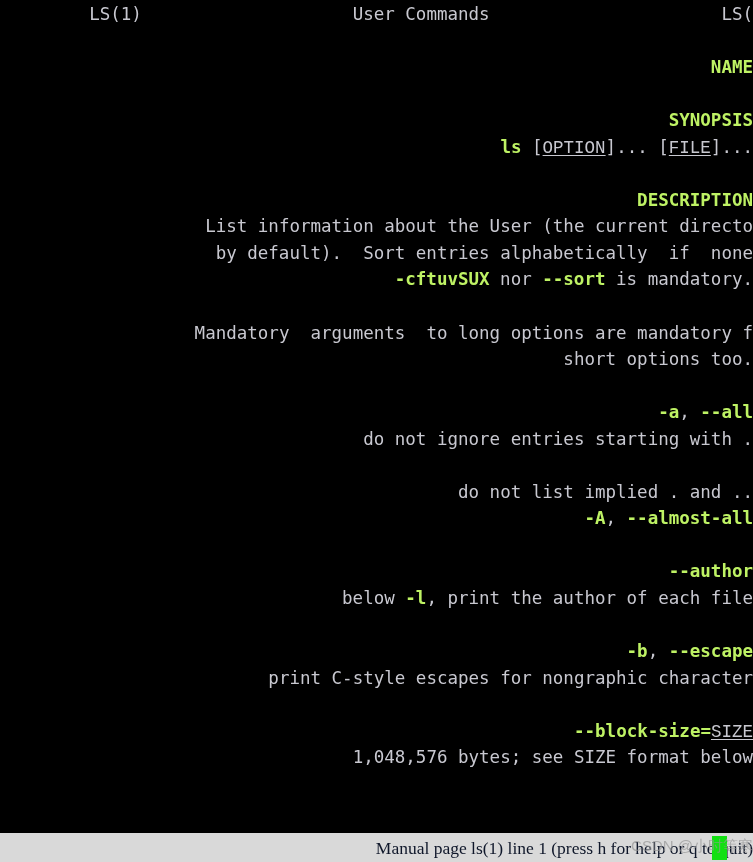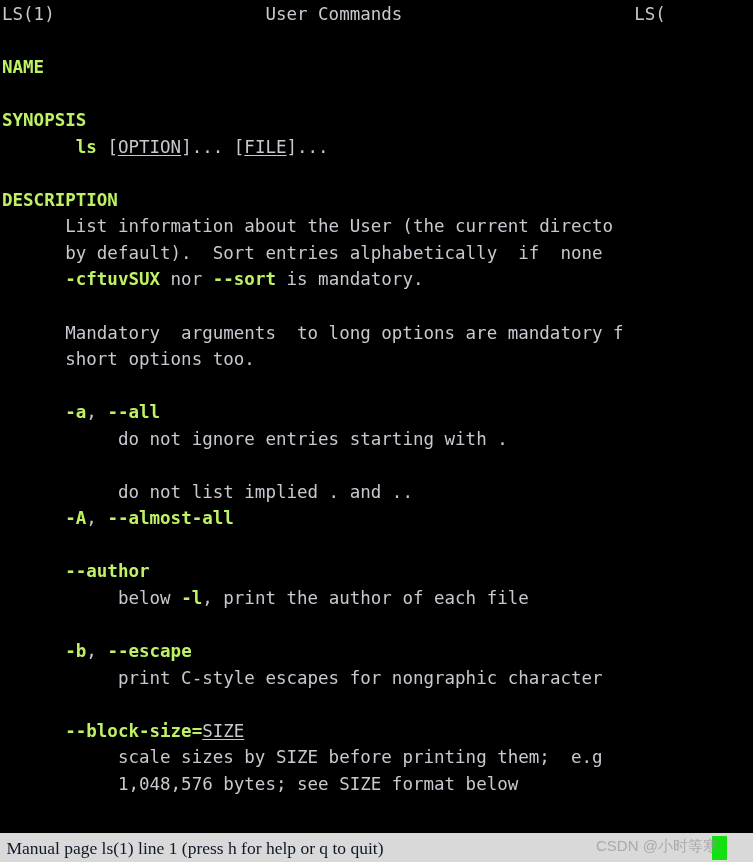--- a/index.html
+++ b/index.html
@@ -10,20 +10,21 @@
   #terminal {
     position: relative;
     width: 753px;
     height: 862px;
     background: #000000;
     overflow: hidden;
     font-family: "DejaVu Sans Mono", "Liberation Mono", monospace;
     font-size: 17.5px;
     line-height: 26.55px;
     letter-spacing: 0px;
+    text-align: right;
   }
   #pager-content {
     position: absolute;
     left: 0;
     top: 0;
     width: 753px;
     height: 833px;
     overflow: hidden;
     padding-top: 1px;
     box-sizing: border-box;
@@ -40,20 +41,21 @@
     height: 26.55px;
   }
   b, .bold {
     font-weight: bold;
     color: #bef264;
   }
   u, .ul {
     text-decoration: underline;
     text-underline-offset: 2px;
     color: #c8c8d0;
+    font-family: Liberation Mono, monospace;
   }
   
   #status-bar {
     position: absolute;
     left: 0;
     top: 833px;
     width: 753px;
     height: 29px;
     background: #d9d9d9;
     color: #0f172a;
@@ -135,21 +137,20 @@
     <div class="line"><span>           </span><span>below </span><b>-l</b><span>, print the author of each file</span></div>
 
     <div class="line blank"></div>
 
     <div class="line"><span>      </span><b>-b</b><span>, </span><b>--escape</b></div>
     <div class="line"><span>           </span><span>print C-style escapes for nongraphic character</span></div>
 
     <div class="line blank"></div>
 
     <div class="line"><span>      </span><b>--block-size=</b><u>SIZE</u></div>
-    <div class="line"><span>           </span><span>scale sizes by SIZE before printing them;  e.g</span></div>
     <div class="line"><span>           </span><span>1,048,576 bytes; see SIZE format below</span></div>
 
   </div>
 
   <div id="status-bar"> Manual page ls(1) line 1 (press h for help or q to quit)</div>
 
   <div id="cursor-block"></div>
 
   <div id="watermark">CSDN @小时等寒</div>
 

